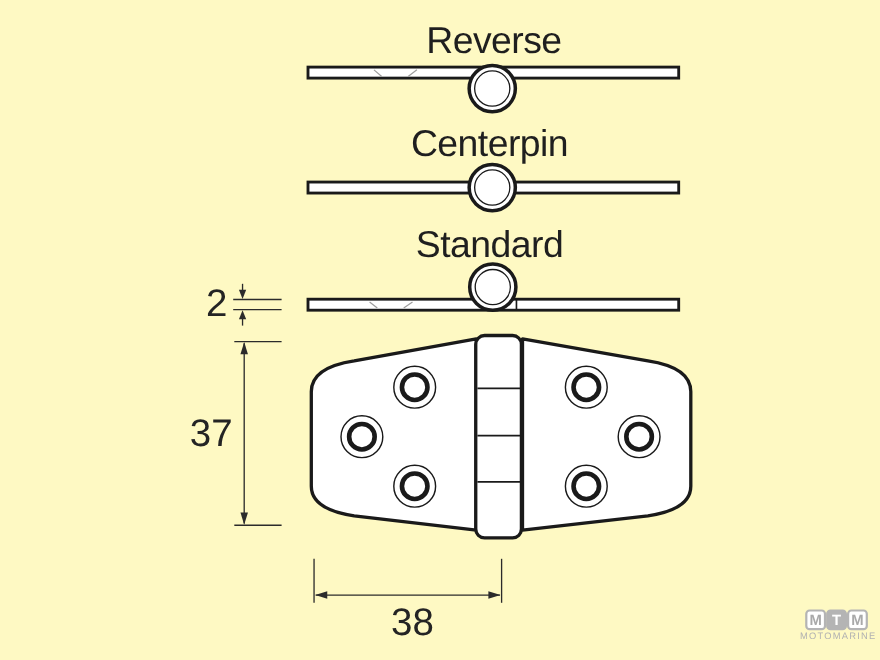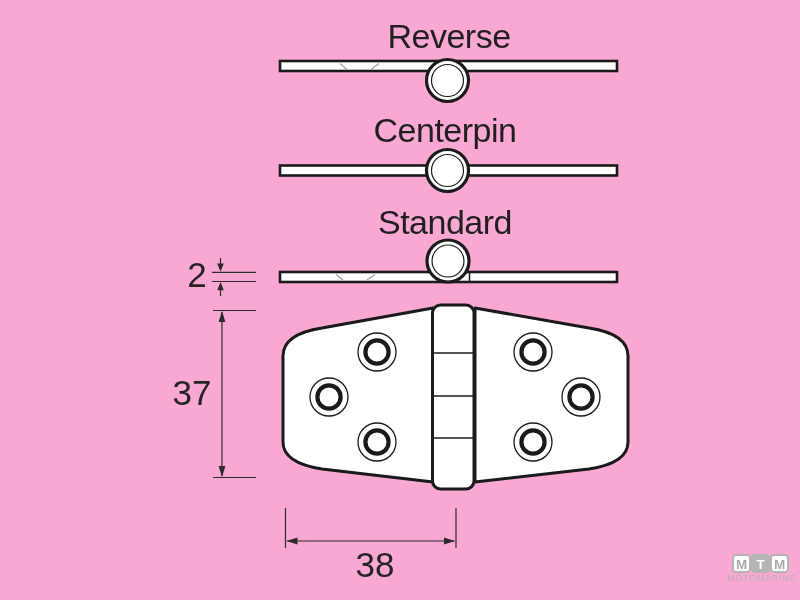--- a/index.html
+++ b/index.html
@@ -8,21 +8,21 @@
     width: 800px;
     height: 600px;
     background: #ffffff;
     font-family: "Liberation Sans", sans-serif;
     overflow: hidden;
   }
   .stage {
     position: relative;
     width: 800px;
     height: 600px;
-    background: #f9a8d4;
+    background: #fef9c3;
   }
   svg { display: block; }
 
   
   .outline   { fill: #ffffff; stroke: #1a1a1a; stroke-width: 3;   stroke-linejoin: round; }
   .plate     { fill: #ffffff; stroke: #1a1a1a; stroke-width: 2.6; }
   .pin-outer { fill: #ffffff; stroke: #1a1a1a; stroke-width: 3.2; }
   .pin-inner { fill: none;    stroke: #1a1a1a; stroke-width: 1.2; }
   .hole-cs   { fill: none;    stroke: #1a1a1a; stroke-width: 1.3; }
   .hole-ring { fill: none;    stroke: #1a1a1a; stroke-width: 4.2; }

